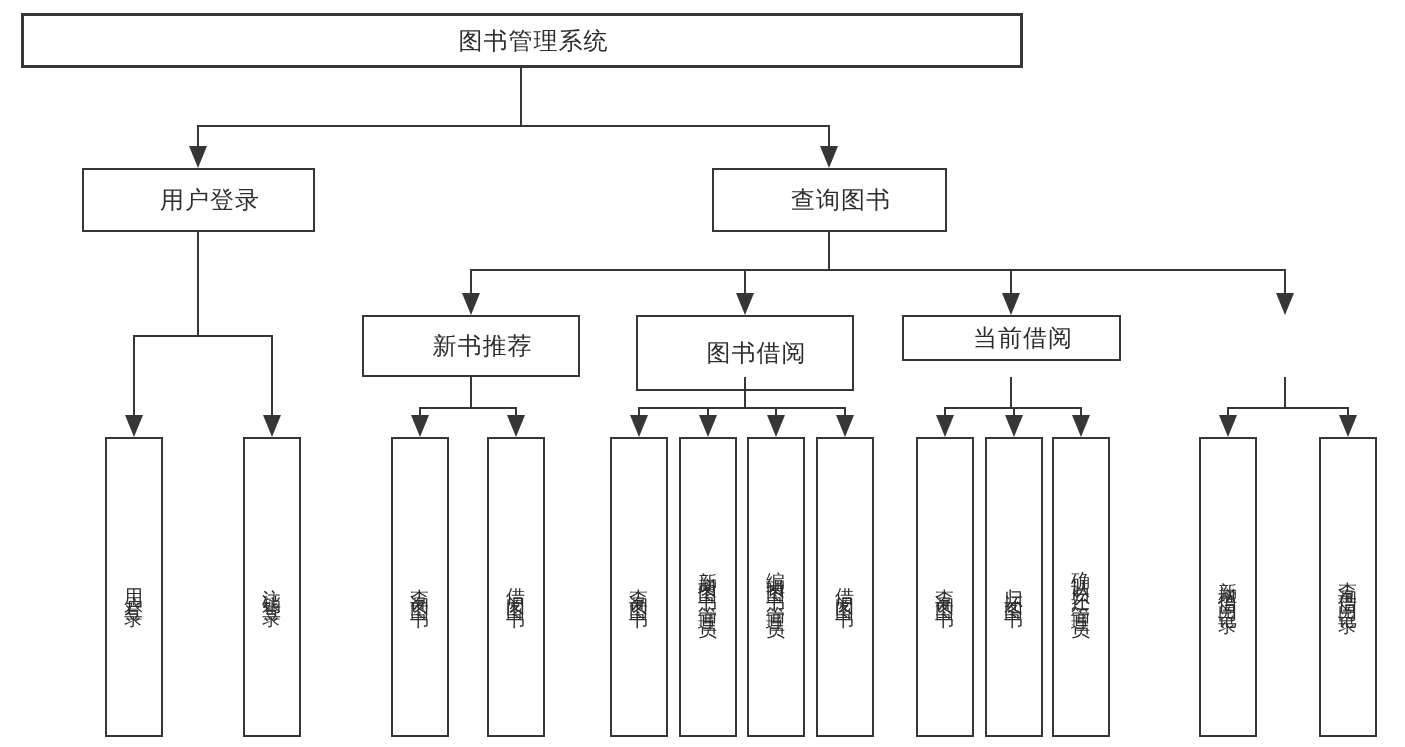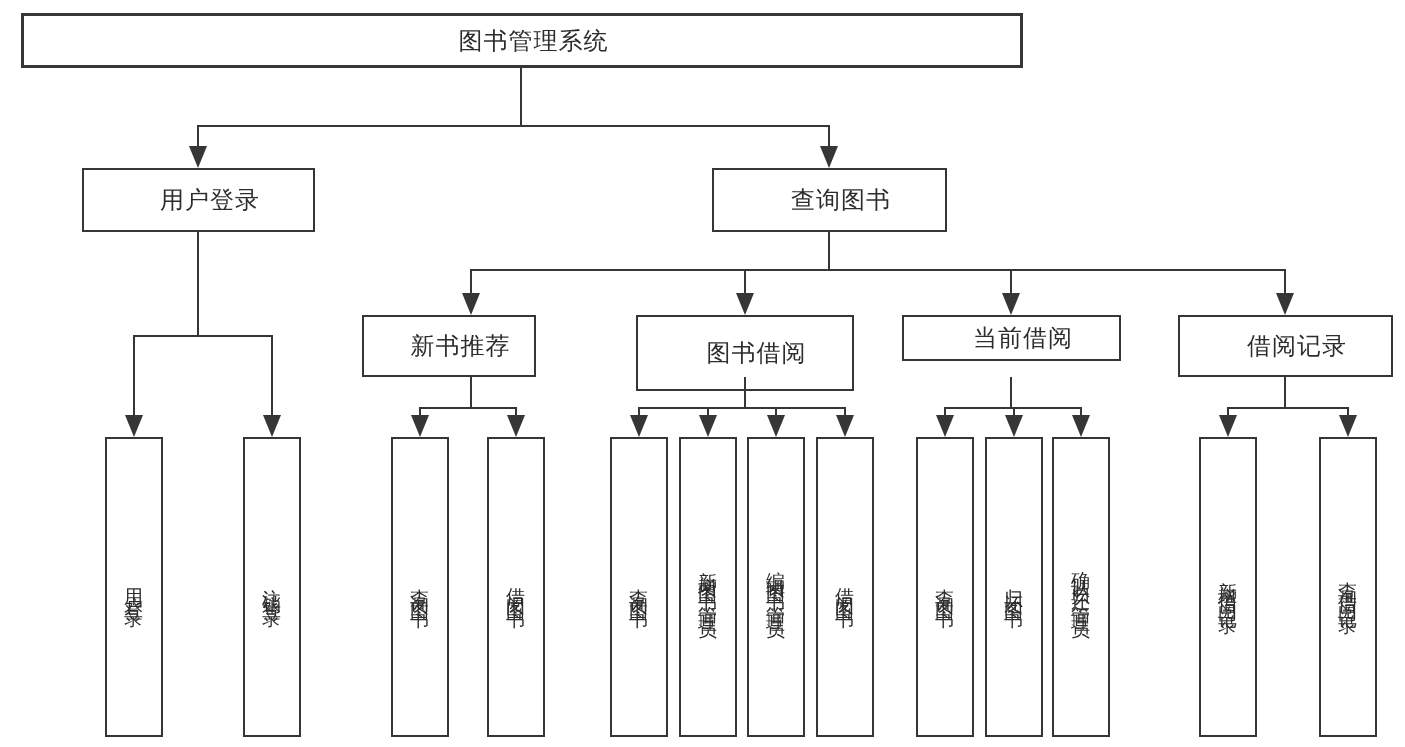--- a/index.html
+++ b/index.html
@@ -98,31 +98,28 @@
   <div class="hline" style="left:471px; top:269px; width:814px;"></div>
   <div class="vline" style="left:470px; top:269px; height:26px;"></div>
   <div class="ahead" style="left:462px; top:293px;"></div>
   <div class="vline" style="left:744px; top:269px; height:26px;"></div>
   <div class="ahead" style="left:736px; top:293px;"></div>
   <div class="vline" style="left:1010px; top:269px; height:26px;"></div>
   <div class="ahead" style="left:1002px; top:293px;"></div>
   <div class="vline" style="left:1284px; top:269px; height:26px;"></div>
   <div class="ahead" style="left:1276px; top:293px;"></div>
 
-  <div class="box" style="left:362px; top:315px; width:174px; height:62px;font-family:Liberation Serif, serif;">
+  <div class="box" style="left:362px; top:315px; width:218px; height:62px;font-family:Liberation Serif, serif;">
     <span>新书推荐</span>
   </div>
   <div class="box" style="left:636px; top:315px; width:218px; height:76px;">
     <span>图书借阅</span>
   </div>
   <div class="box" style="left:902px; top:315px; width:219px; height:46px;">
     <span>当前借阅</span>
-  </div>
-  <div class="box" style="left:1178px; top:315px; width:215px; height:62px;">
-    <span>借阅记录</span>
   </div>
 
   <div class="vline" style="left:470px; top:377px; height:30px;"></div>
   <div class="hline" style="left:420px; top:407px; width:96px;"></div>
   <div class="vline" style="left:419px; top:407px; height:10px;"></div>
   <div class="ahead" style="left:411px; top:415px;"></div>
   <div class="vline" style="left:515px; top:407px; height:10px;"></div>
   <div class="ahead" style="left:507px; top:415px;"></div>
 
   <div class="vline" style="left:744px; top:377px; height:30px;"></div>

